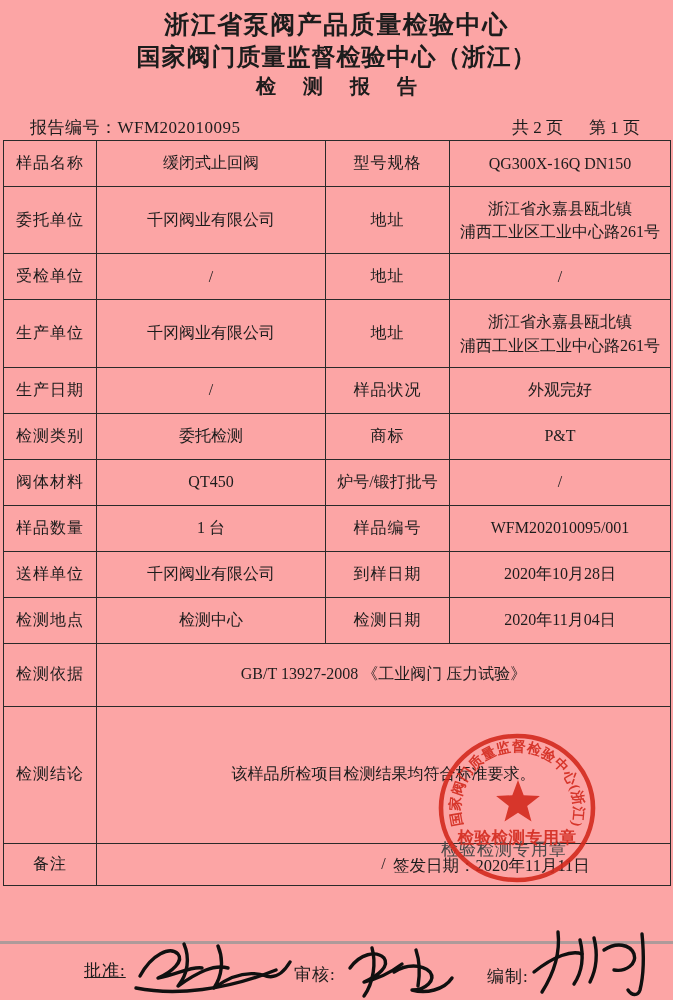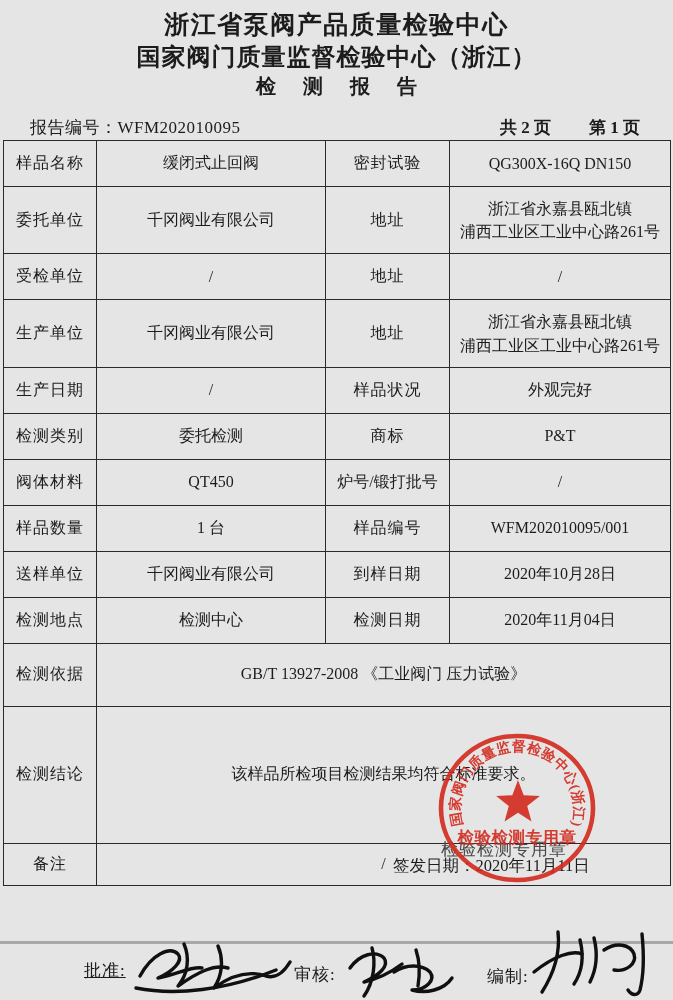--- a/index.html
+++ b/index.html
@@ -1,31 +1,31 @@
 <!DOCTYPE html>
 <html style="--stamp-red: #d32a1e;"><head>
 <meta charset="utf-8">
 <style>
   html,body{margin:0;padding:0;background:#ffffff;}
   .page{
-    position:relative;width:673px;height:1000px;background:#e5e5e5;
+    position:relative;width:673px;height:1000px;background:#fca5a5;
     font-family:"Liberation Serif","DejaVu Serif",serif;color:#1c1c1c;overflow:hidden;
   }
   
   .t1{position:absolute;top:8px;left:0;right:0;text-align:center;
       font-size:25px;font-weight:700;letter-spacing:1.5px;}
   .t2{position:absolute;top:41px;left:0;right:0;text-align:center;
       font-size:24px;font-weight:700;letter-spacing:1px;}
   .rt{position:absolute;top:73px;left:0;right:0;text-align:center;
       font-size:20px;font-weight:700;}
   .rt span{letter-spacing:27px;margin-right:-27px;}
   .report-line{position:absolute;top:116px;left:30px;right:33px;height:20px;
       font-size:17px;display:flex;justify-content:space-between;align-items:baseline;}
   .report-no{letter-spacing:.5px;}
-  .pageinfo{display:flex;gap:38px;font-weight:bold;}
+  .pageinfo{display:flex;gap:26px;}
   
   table.rep{position:absolute;left:3px;top:140px;width:667px;
       border-collapse:collapse;table-layout:fixed;}
   table.rep td{border:1px solid #2a2a2a;font-size:16px;text-align:center;
       vertical-align:middle;padding:10px 4px;overflow:hidden;}
   td.lbl{letter-spacing:1px;}
   td.lbl-s{letter-spacing:0;font-size:15px;}
   .addr{font-size:15px;line-height:1.45;}
   td.top-left{text-align:left;vertical-align:top;padding:10px 8px;}
   td.concl{text-align:left;vertical-align:top;padding:16px 8px;}
@@ -81,21 +81,21 @@
     <colgroup>
         <col style="width:93px">
         <col style="width:229px">
         <col style="width:124px">
         <col style="width:221px">
       </colgroup>
     <tbody>
         <tr class="r46">
       <td class="lbl">样品名称</td>
       <td>缓闭式止回阀</td>
-      <td class="lbl">密封试验</td>
+      <td class="lbl">型号规格</td>
       <td>QG300X-16Q DN150</td>
     </tr>
     <tr class="r46">
       <td class="lbl">委托单位</td>
       <td>千冈阀业有限公司</td>
       <td class="lbl">地址</td>
       <td class="addr">
         <div>浙江省永嘉县瓯北镇</div>
         <div>浦西工业区工业中心路261号</div>
       </td>

